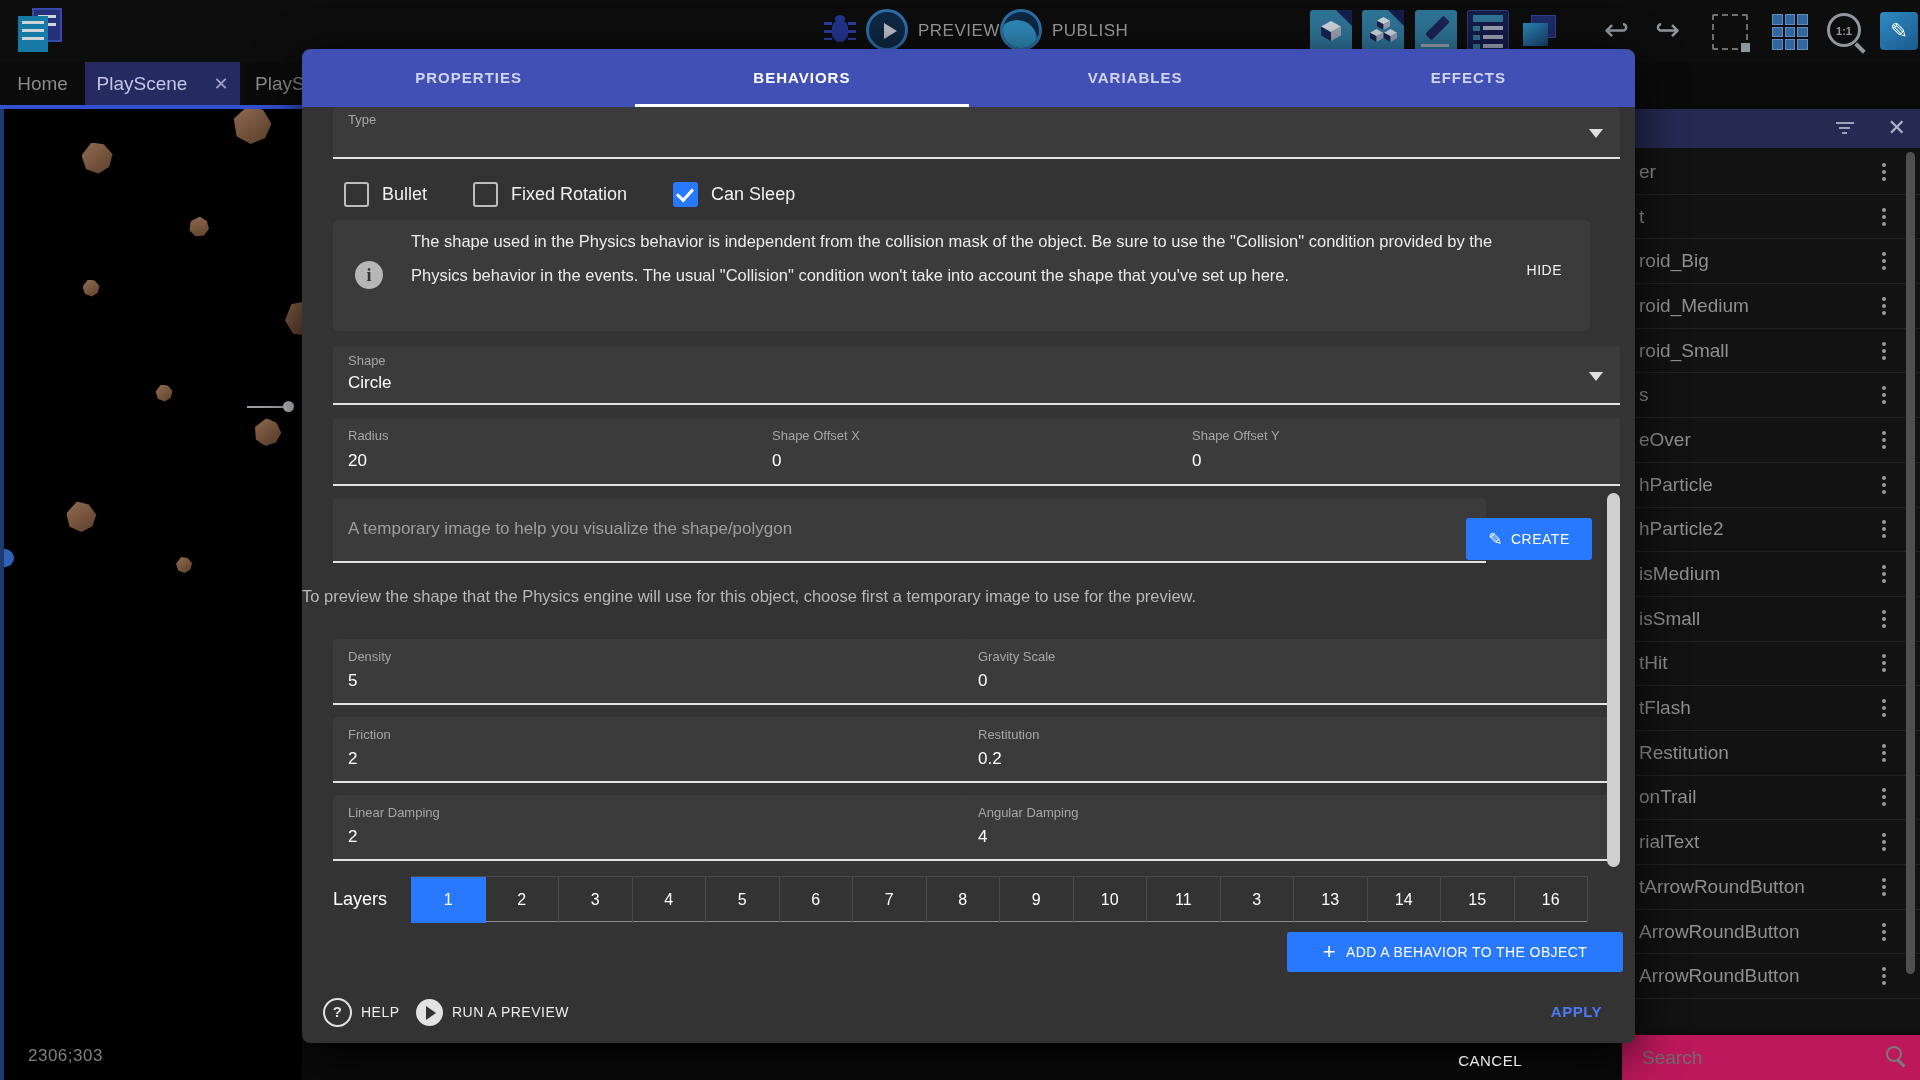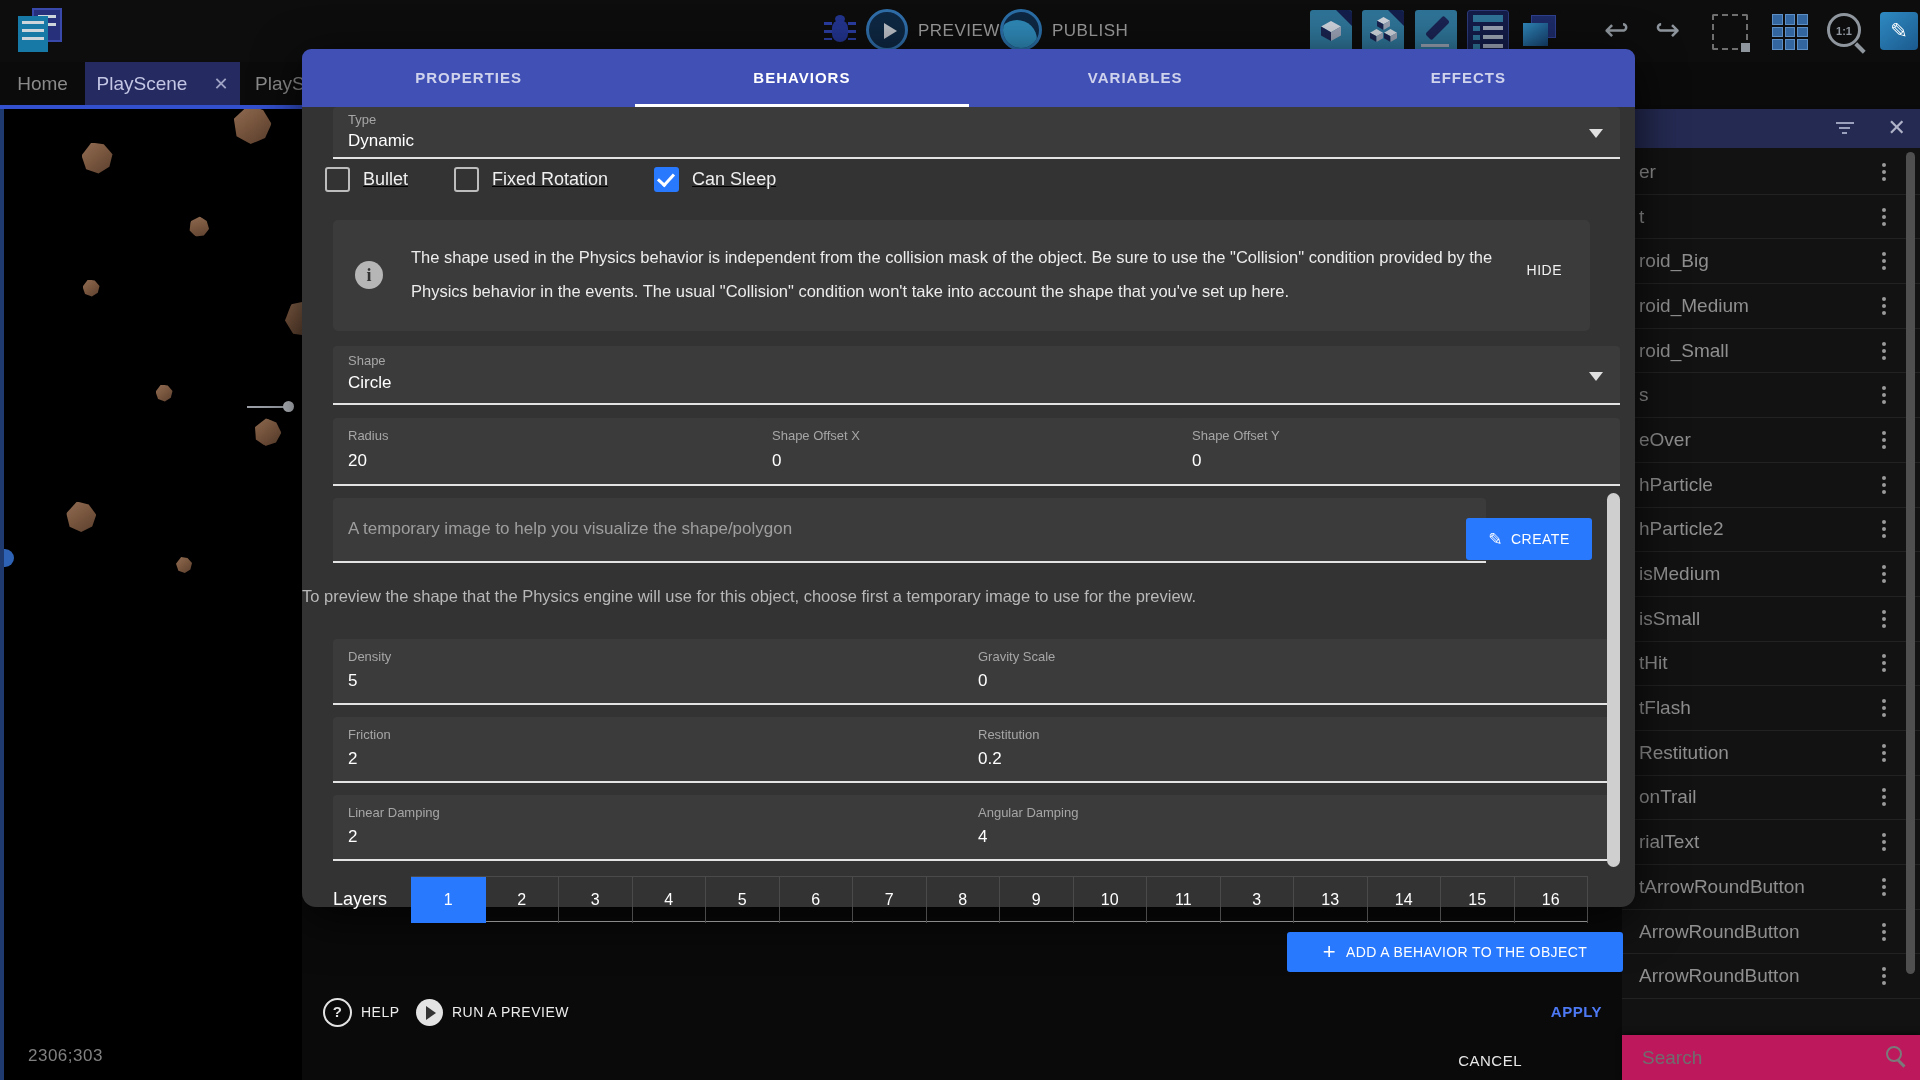--- a/index.html
+++ b/index.html
@@ -85,46 +85,46 @@
   .dots i{width:4px;height:4px;border-radius:50%;background:#9a9a9a;}
   .sb-scroll{left:284px;top:43px;width:9px;height:822px;border-radius:5px;background:#4f4f4f;}
   .sb-search{left:0;top:926px;width:298px;height:45px;background:#be185d;box-shadow:0 -2px 5px rgba(0,0,0,.5);}
   .search-input{position:absolute;left:18px;top:6px;width:220px;height:32px;background:transparent;border:none;outline:none;
     color:#bbb;font-size:19px;font-family:"Liberation Sans",sans-serif;}
   .search-input::placeholder{color:#6e6e6e;}
   .mag-icon{right:18px;top:11px;width:16px;height:16px;border:2px solid #7a7a7a;border-radius:50%;}
   .mag-icon::after{content:"";position:absolute;right:-6px;bottom:-4px;width:9px;height:2.5px;background:#7a7a7a;transform:rotate(45deg);}
 
   
-  .dialog{left:302px;top:49px;width:1333px;height:858px;background:#333333;border-radius:14px;z-index:10;
+  .dialog{left:302px;top:49px;width:1333px;height:994px;background:#333333;border-radius:8px;z-index:10;
     box-shadow:0 12px 48px rgba(0,0,0,.75);}
   .dlg-header{left:0;top:0;width:1333px;height:58px;background:#4150b5;border-radius:9px 9px 0 0;display:flex;}
   .dlg-tab{flex:1;text-align:center;line-height:58px;color:rgba(255,255,255,.75);font-size:15px;font-weight:bold;
     letter-spacing:1px;position:relative;}
   .dlg-tab.active{color:#fff;}
   .dlg-tab.active::after{content:"";position:absolute;left:0;right:0;bottom:0;height:3px;background:#fff;}
 
   .field{position:absolute;background:#3b3b3b;border-radius:4px 4px 0 0;border-bottom:2px solid #e3e3e3;padding:0 15px;}
   .f-label{color:#a6a6a6;font-size:13px;}
   .f-value{color:#fff;font-size:17px;}
   .sel-caret{position:absolute;right:17px;top:50%;margin-top:-3px;width:0;height:0;
     border:7px solid transparent;border-top:9px solid #e0e0e0;}
 
-  .cb-row{left:23px;top:118px;height:40px;display:flex;align-items:flex-start;text-decoration:underline;}
+  .cb-row{left:42px;top:118px;height:40px;display:flex;align-items:flex-end;}
   .cb-item{display:flex;align-items:center;margin-right:46px;}
   .cb-box{width:21px;height:21px;border:2px solid #bdbdbd;border-radius:3px;position:relative;}
   .cb-box.checked{border-color:#2979ff;background:#2979ff;}
   .cb-box.checked::after{content:"";position:absolute;left:5px;top:1px;width:7px;height:13px;
     border:solid #fff;border-width:0 3px 3px 0;transform:rotate(42deg);}
   .cb-label{color:#f0f0f0;font-size:18px;margin-left:13px;}
 
   .info-box{left:31px;top:171px;width:1257px;height:111px;background:#3b3b3b;border-radius:5px;}
   .info-icon{left:22px;top:41px;width:28px;height:28px;border-radius:50%;background:#b6b6b6;
     color:#333;font-size:18px;font-weight:bold;text-align:center;line-height:28px;font-family:"Liberation Serif",serif;}
-  .info-text{left:78px;top:21px;width:1090px;color:#ececec;font-size:16.5px;line-height:33.5px;}
+  .info-text{left:78px;top:5px;width:1090px;color:#ececec;font-size:16.5px;line-height:33.5px;}
   .hide-btn{right:28px;top:42px;color:#f0f0f0;font-size:14px;letter-spacing:.5px;}
 
   .temp-text{color:#9e9e9e;font-size:17px;line-height:61px;}
   .create-btn{left:1164px;top:469px;width:126px;height:42px;background:#2979ff;border-radius:3px;color:#fff;
     font-size:14px;letter-spacing:.5px;display:flex;align-items:center;justify-content:center;gap:8px;}
   .brush-icon{transform:rotate(0deg);font-size:17px;color:#fff;}
   .helper{left:0;top:538px;width:1333px;text-align:left;color:#b8b8b8;font-size:16.5px;}
 
   .layers-label{left:31px;top:827px;height:46px;line-height:46px;color:#fff;font-size:18px;}
   .layer-cells{left:109px;top:827px;height:46px;display:flex;border-top:1px solid #4a4a4a;border-bottom:1px solid #8a8a8a;}
@@ -445,21 +445,20 @@
   <div class="abs dialog">
     <div class="abs dlg-header">
         <div class="dlg-tab">PROPERTIES</div>
         <div class="dlg-tab active">BEHAVIORS</div>
         <div class="dlg-tab">VARIABLES</div>
         <div class="dlg-tab">EFFECTS</div>
       </div>
 
     <div class="field" style="left:31px;top:58px;width:1257px;height:50px">
       <div class="f-label" style="margin-top:5px">Type</div>
-      <div class="f-value" style="margin-top:4px">Dynamic</div>
       <div class="sel-caret"></div>
     </div>
 
     <div class="abs cb-row">
         <div class="cb-item">
           <span class="cb-box"></span>
           <span class="cb-label">Bullet</span>
         </div>
         <div class="cb-item">
           <span class="cb-box"></span>

